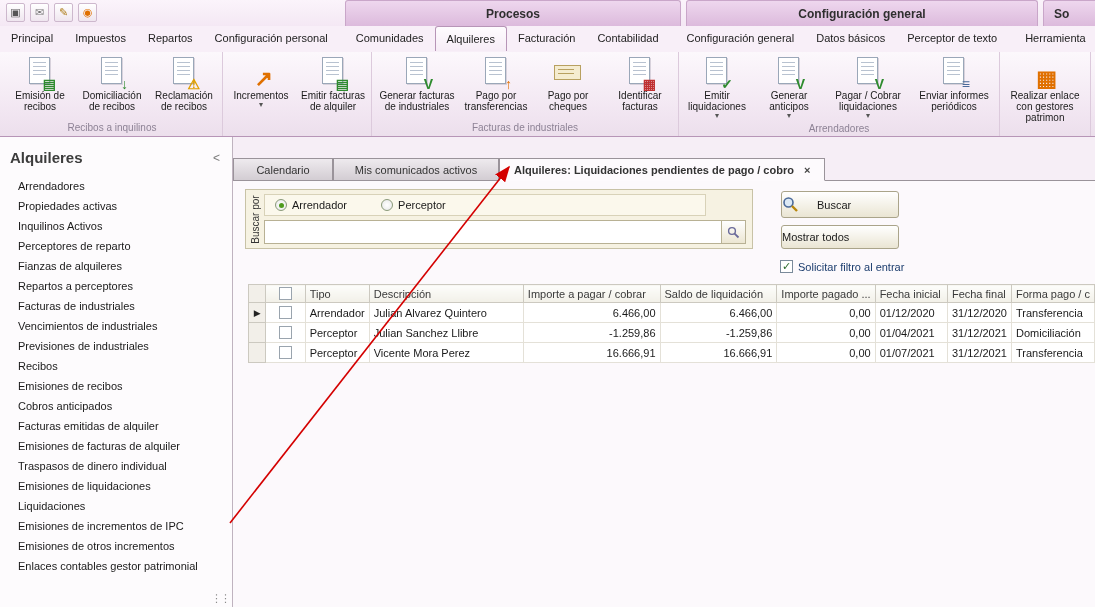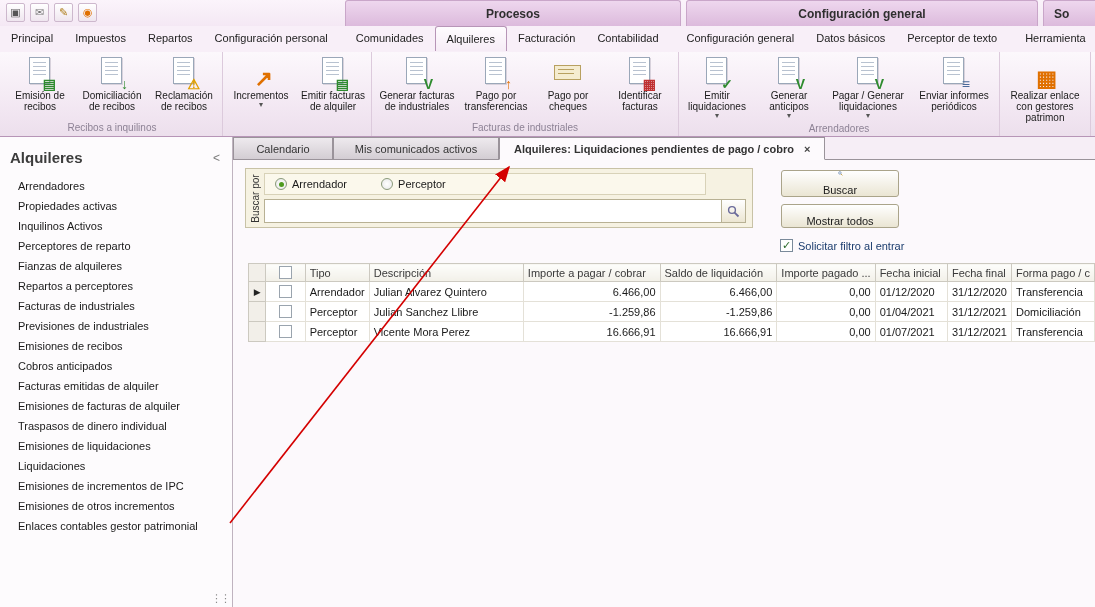--- a/index.html
+++ b/index.html
@@ -56,21 +56,21 @@
   .sidebar { width:233px; background:#fdfbfd; border-right:1px solid #bfb3bf; position:relative; flex:none; }
   .sidebar-title { display:flex; justify-content:space-between; align-items:center; padding:12px 12px 6px 10px; }
   .sidebar-title .ttl { font-size:15px; font-weight:bold; color:#3c3c3c; }
   .collapse { color:#7a7a7a; font-size:12px; cursor:pointer; }
   .side-list { margin-top:4px; }
   .side-item { height:20px; line-height:20px; padding-left:18px; cursor:pointer; white-space:nowrap; overflow:hidden; }
   .side-item.hl { outline:1px solid #d40000; outline-offset:-1px; margin-right:7px; }
   .resize-dots { position:absolute; right:3px; bottom:2px; color:#8a8a8a; font-size:11px; letter-spacing:-2px; cursor:row-resize; }
 
   .content { flex:1; display:flex; flex-direction:column; overflow:hidden; }
-  .doc-tabbar { display:flex; margin-top:0; height:23px; border-bottom:1px solid #9a939a; align-items:flex-end; }
+  .doc-tabbar { display:flex; margin-top:21px; height:23px; border-bottom:1px solid #9a939a; align-items:flex-end; }
   .dtab { height:22px; display:flex; align-items:center; padding:0 14px; background:linear-gradient(#eeeaee,#d3cdd3);
           border:1px solid #9a939a; border-bottom:none; font-size:11px; color:#333; cursor:pointer; white-space:nowrap; }
   .dtab.active { background:#fdfafd; font-weight:bold; height:23px; margin-bottom:-1px; border-bottom:1px solid #fdfafd; }
   .dtab .close { font-weight:bold; color:#444; padding-left:10px; cursor:pointer; }
 
   .workspace { flex:1; background:#fcf9fc; position:relative; overflow:hidden; }
 
   .search-panel { position:absolute; left:12px; top:8px; width:508px; height:60px; background:#f6f2e2;
                   border:1px solid #c8c2a6; display:flex; }
   .vlabel { width:18px; display:flex; align-items:center; justify-content:center; }
@@ -81,21 +81,21 @@
   .radio-opt { display:flex; align-items:center; cursor:pointer; }
   .radio { width:12px; height:12px; border-radius:50%; border:1px solid #8a9a7a; background:radial-gradient(#fff,#e6e6e6);
            display:inline-block; position:relative; margin-right:5px; }
   .radio.on::after { content:""; position:absolute; left:3px; top:3px; width:5px; height:5px; border-radius:50%; background:#4e9a1e; }
   .search-input-row { display:flex; height:24px; }
   .search-input-row input { flex:1; border:1px solid #b8b194; padding:2px 6px; font-size:11px; background:#fff; outline:none; }
   .mag-btn { width:24px; background:linear-gradient(#fff,#ece6d2); border:1px solid #b8b194; border-left:none;
              display:flex; align-items:center; justify-content:center; cursor:pointer; }
 
   .btn { position:absolute; border:1px solid #aaa48a; border-radius:3px; background:linear-gradient(#ffffff,#eae5d3);
-         display:flex; align-items:center; justify-content:flex-end; gap:8px; font-size:11px; cursor:pointer;flex-direction:column; }
+         display:flex; align-items:center; justify-content:flex-start; gap:18px; font-size:11px; cursor:pointer; }
   .btn-buscar { left:548px; top:10px; width:118px; height:27px; }
   .btn-mostrar { left:548px; top:44px; width:118px; height:24px; }
 
   .filter-row { position:absolute; left:547px; top:79px; display:flex; align-items:center; gap:5px; cursor:pointer; }
   .checkbox { width:13px; height:13px; border:1px solid #7a8a9a; background:#fff; display:flex; align-items:center;
               justify-content:center; font-size:11px; color:#2a6a2a; line-height:11px; }
   .filter-row .flabel { color:#1c3d6e; }
 
   
   .grid { position:absolute; left:15px; top:103px; border-collapse:collapse; table-layout:fixed; background:#fff; }
@@ -240,21 +240,21 @@
               <span class="badge g">V</span>
             </span>
           <span class="lbl">Generar anticipos</span>
           <span class="caret">▾</span>
         </div>
         <div class="rbtn wide">
           <span class="ricon">
               <span class="sheet"></span>
               <span class="badge g">V</span>
             </span>
-          <span class="lbl">Pagar / Generar liquidaciones</span>
+          <span class="lbl">Pagar / Cobrar liquidaciones</span>
           <span class="caret">▾</span>
         </div>
         <div class="rbtn wide">
           <span class="ricon">
               <span class="sheet"></span>
               <span class="badge b">≡</span>
             </span>
           <span class="lbl">Enviar informes periódicos</span>
         </div>
       </div>
@@ -283,21 +283,23 @@
         <span class="collapse">&lt;</span>
       </div>
       <div class="side-list">
         <div class="side-item">Arrendadores</div>
         <div class="side-item">Propiedades activas</div>
         <div class="side-item">Inquilinos Activos</div>
         <div class="side-item">Perceptores de reparto</div>
         <div class="side-item">Fianzas de alquileres</div>
         <div class="side-item">Repartos a perceptores</div>
         <div class="side-item">Facturas de industriales</div>
+        <div class="side-item">Vencimientos de industriales</div>
         <div class="side-item">Previsiones de industriales</div>
+        <div class="side-item">Recibos</div>
         <div class="side-item">Emisiones de recibos</div>
         <div class="side-item">Cobros anticipados</div>
         <div class="side-item">Facturas emitidas de alquiler</div>
         <div class="side-item">Emisiones de facturas de alquiler</div>
         <div class="side-item">Traspasos de dinero individual</div>
         <div class="side-item">Emisiones de liquidaciones</div>
         <div class="side-item">Liquidaciones</div>
         <div class="side-item">Emisiones de incrementos de IPC</div>
         <div class="side-item">Emisiones de otros incrementos</div>
         <div class="side-item">Enlaces contables gestor patrimonial</div>

